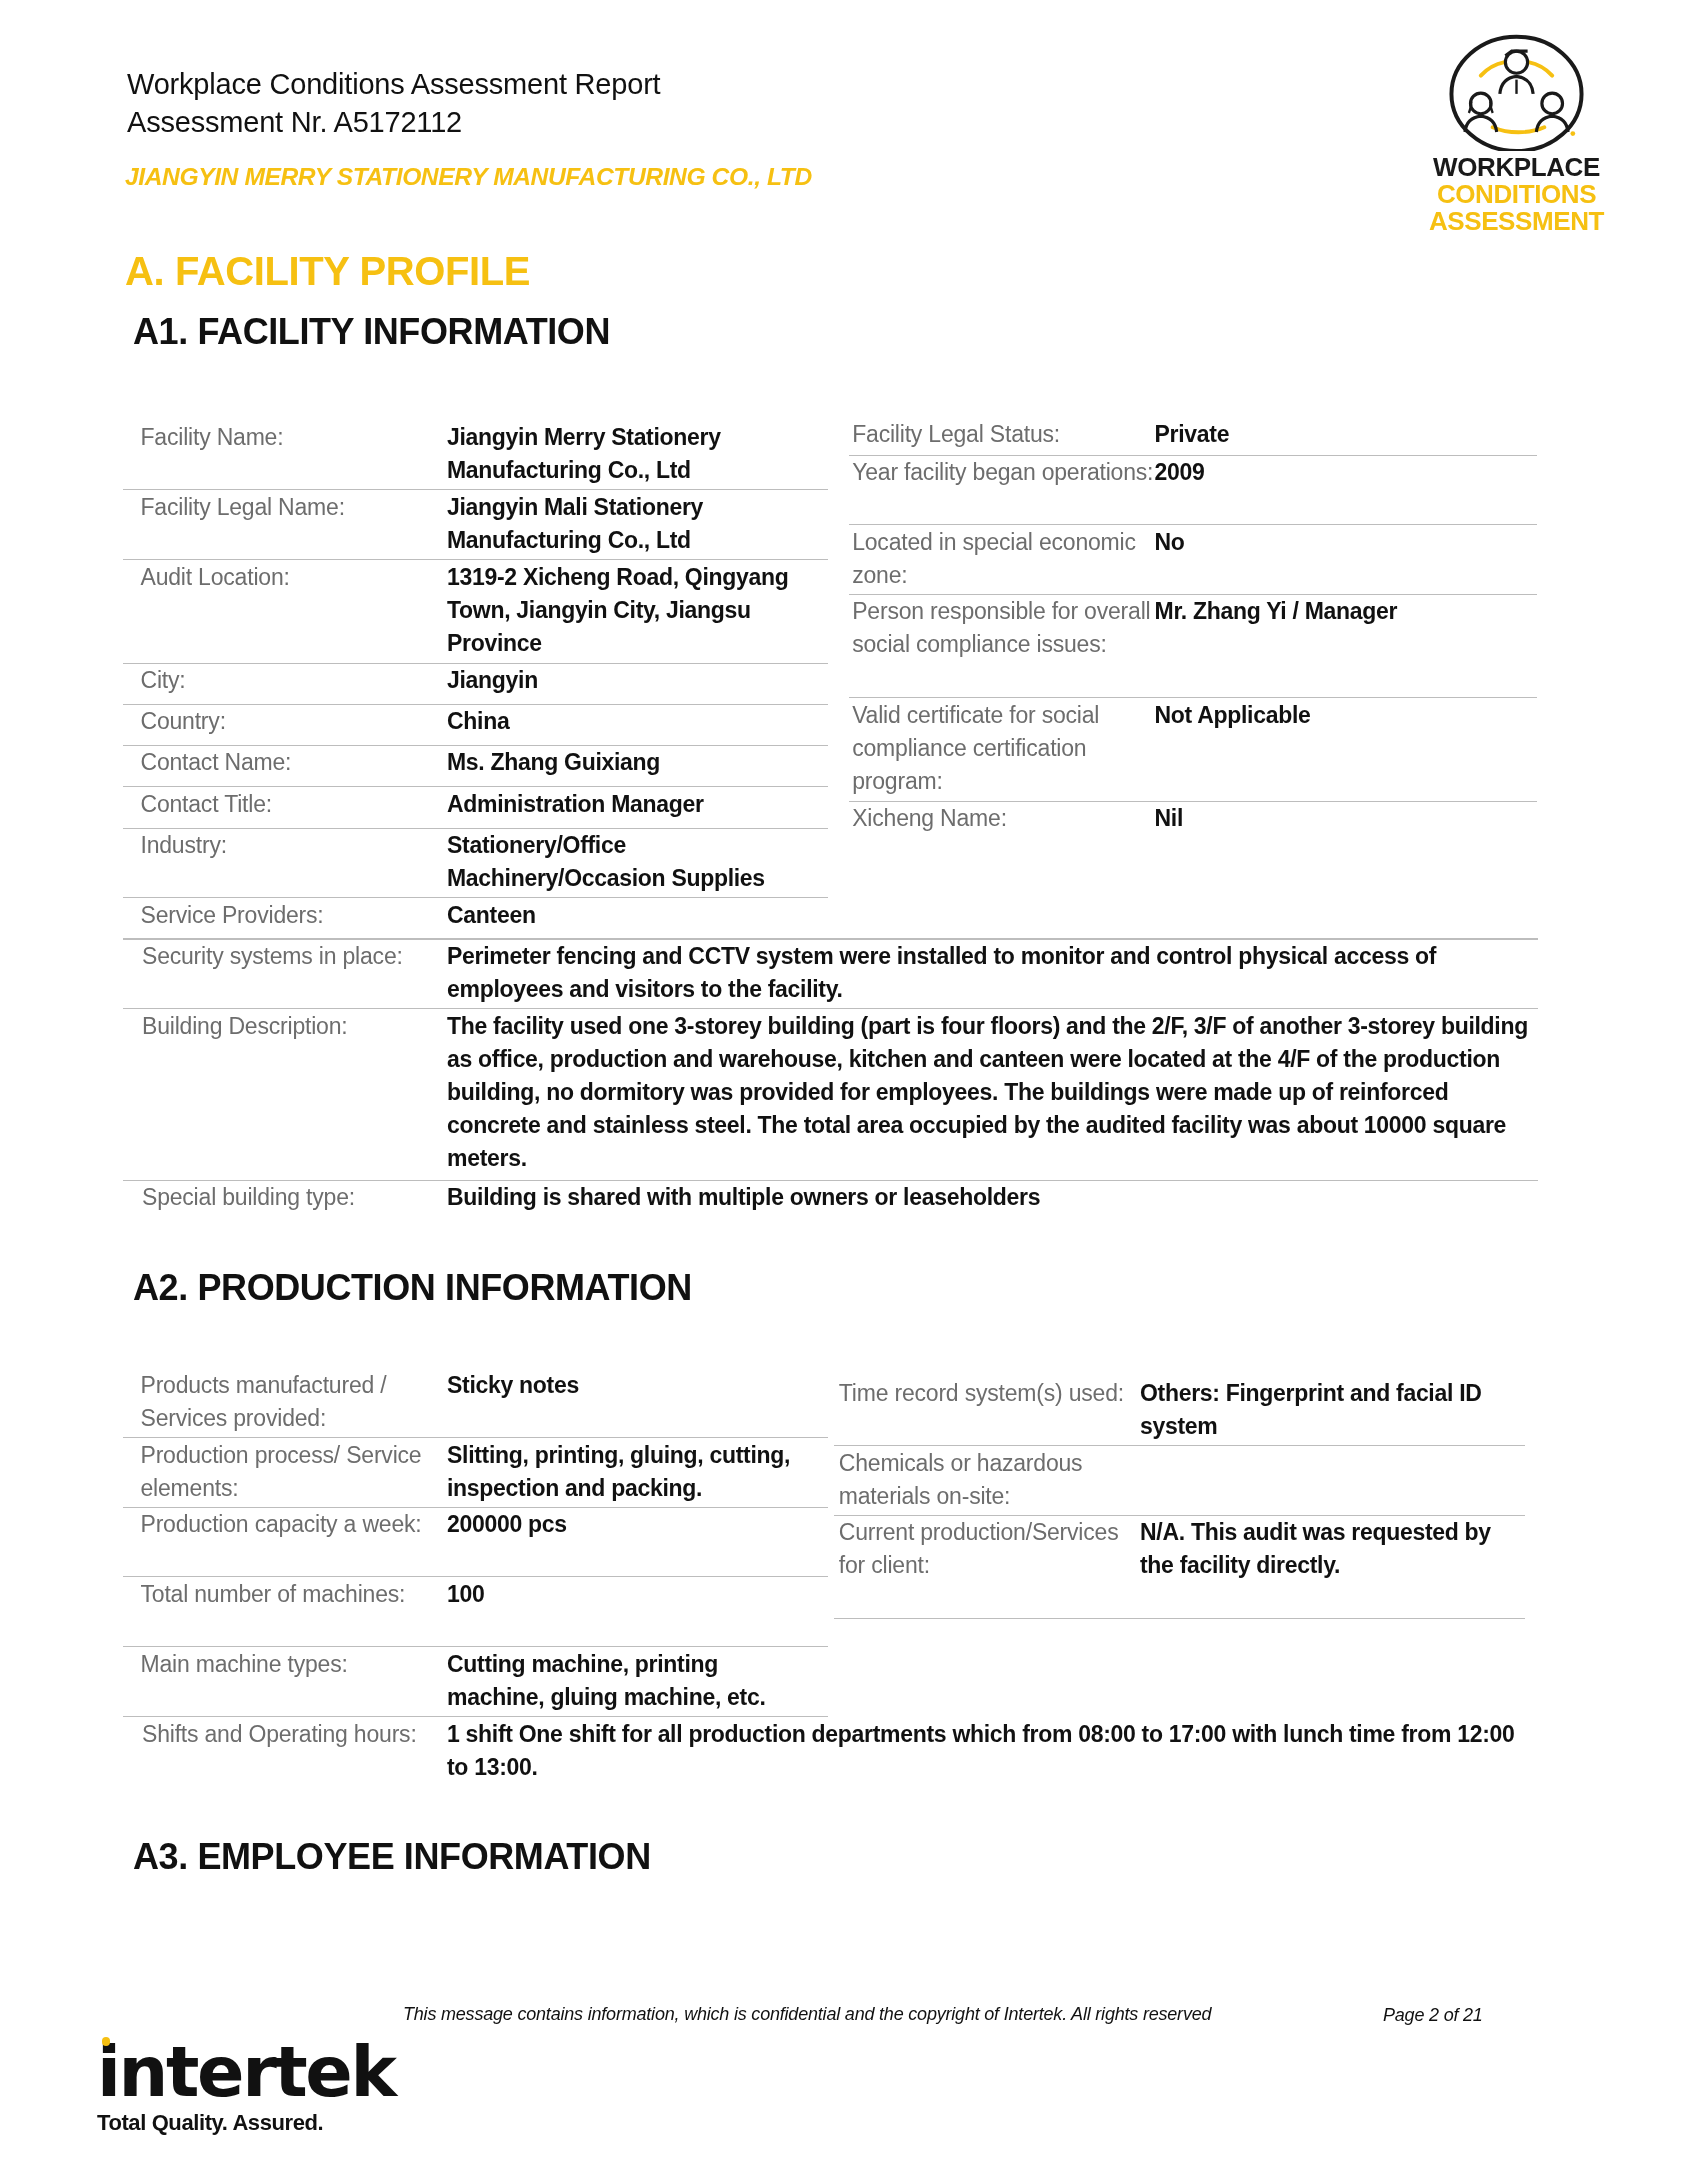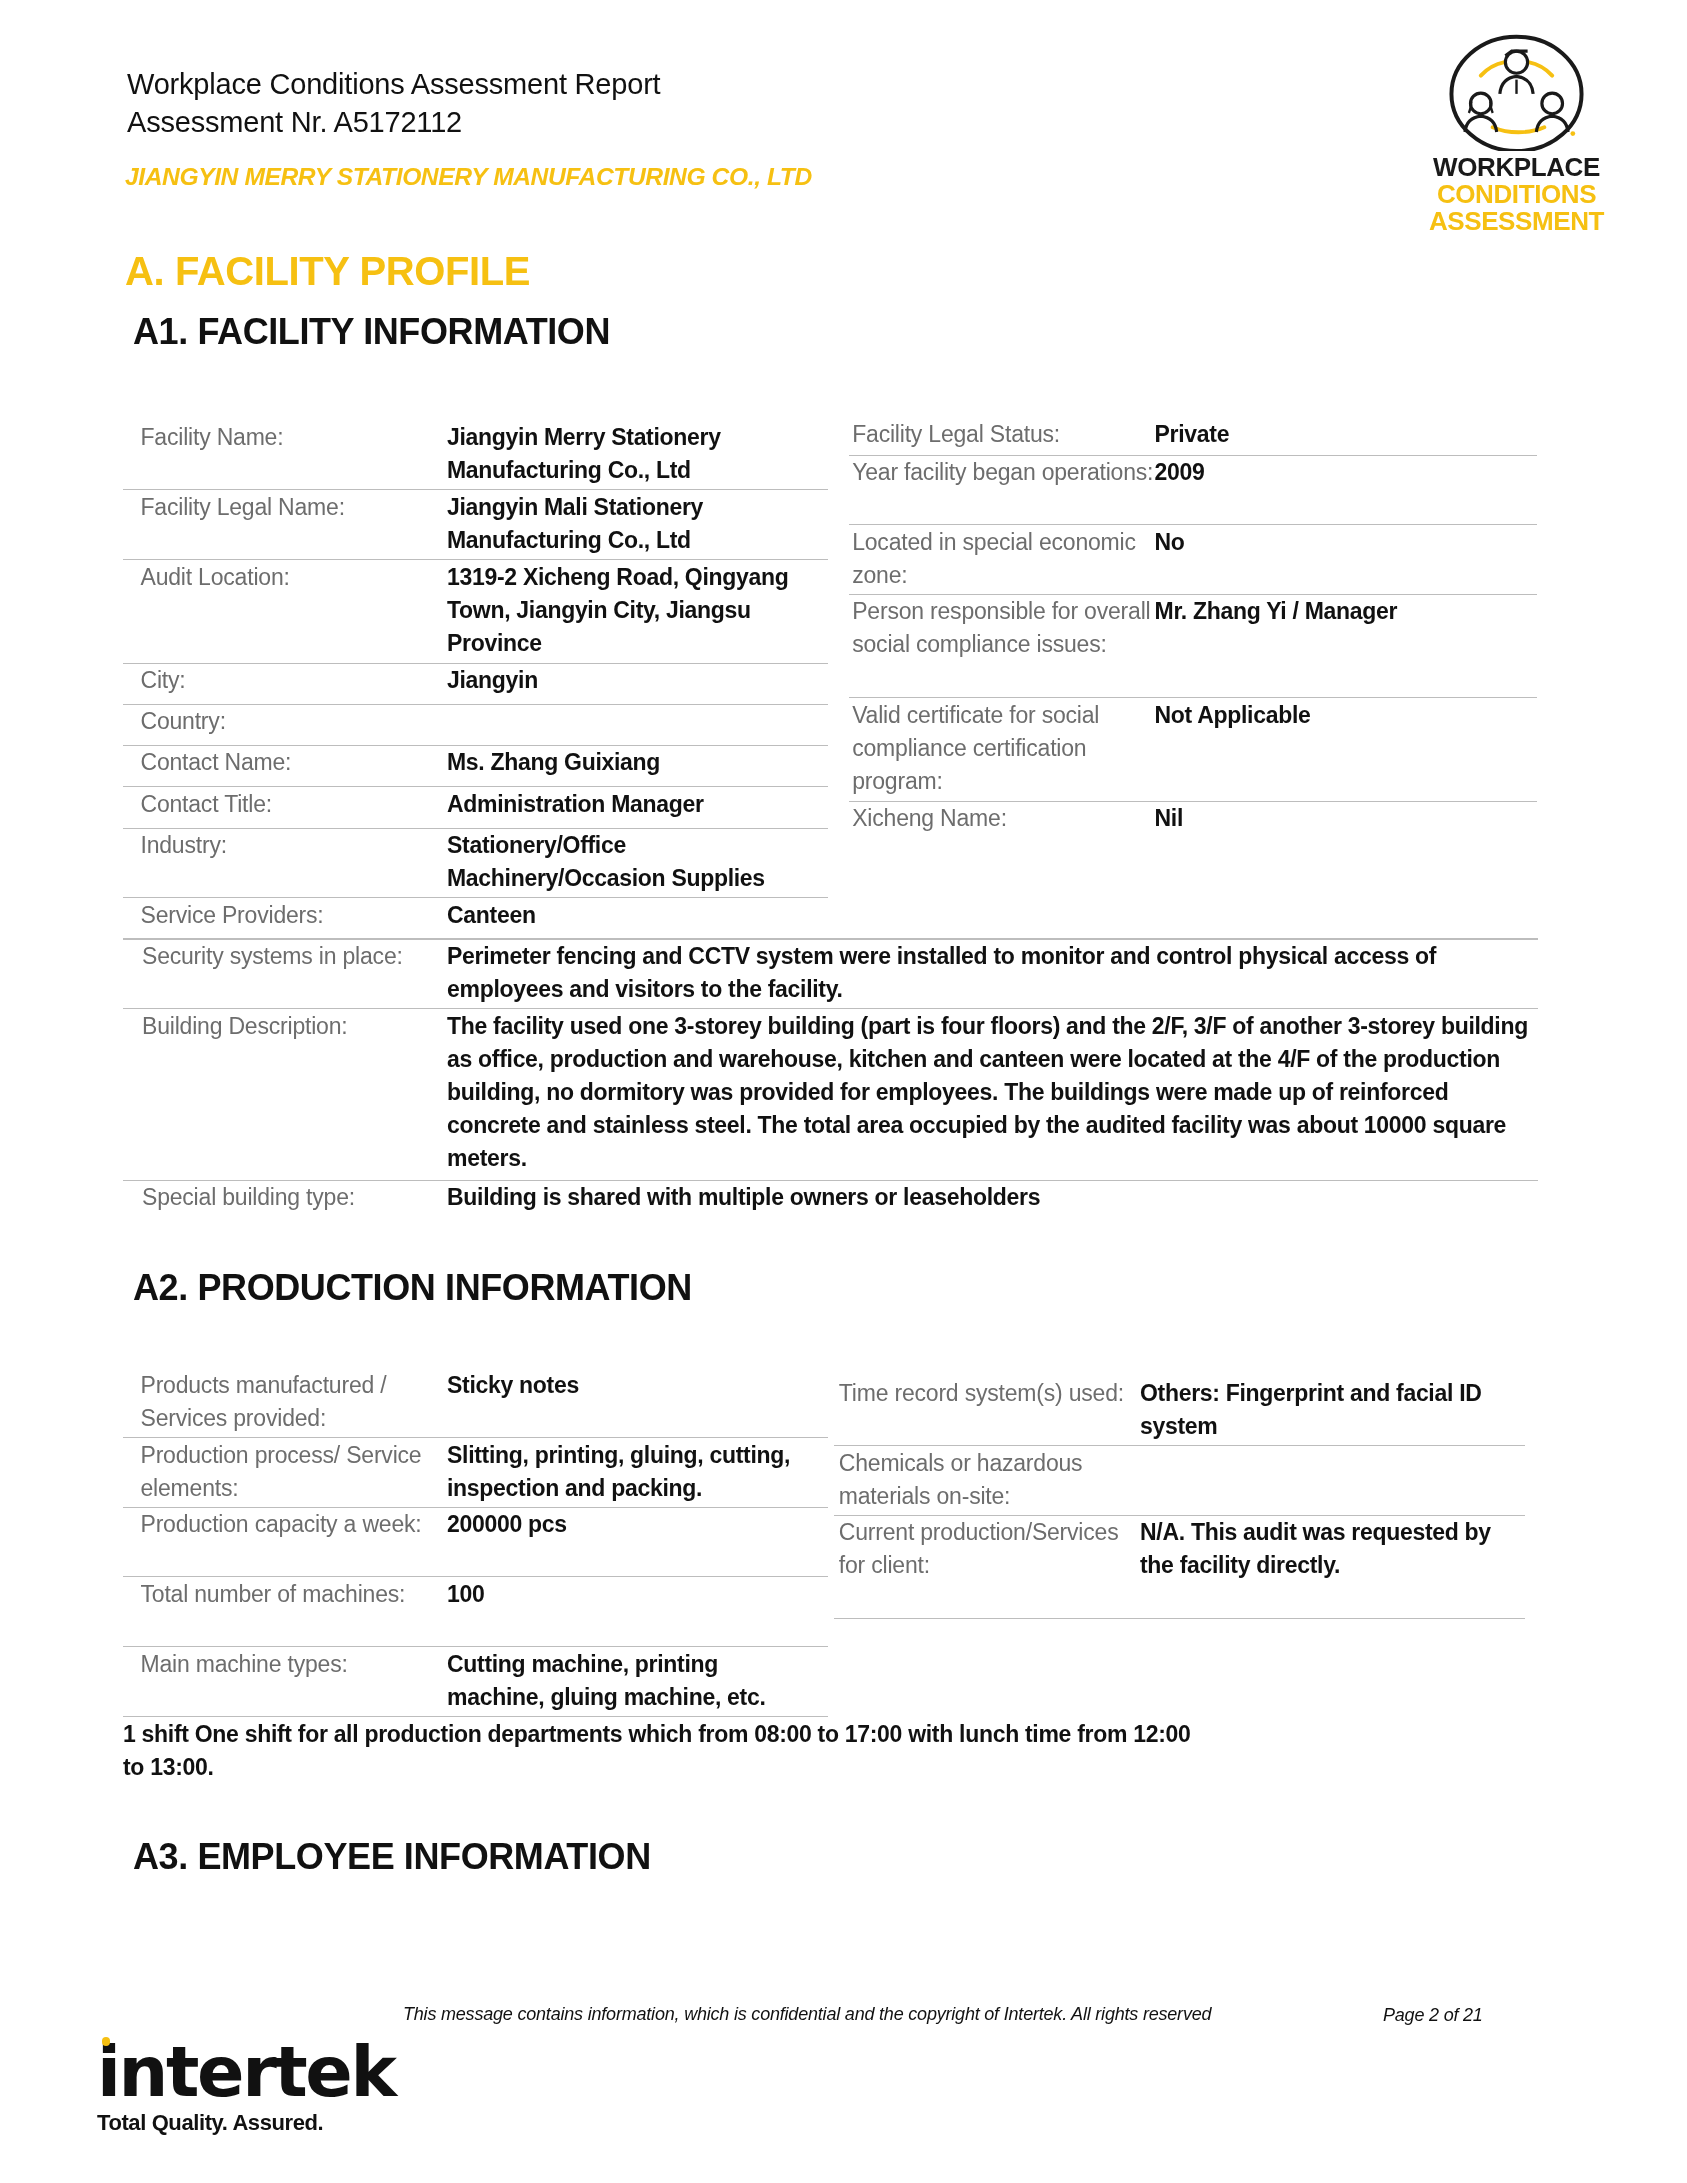--- a/index.html
+++ b/index.html
@@ -72,20 +72,21 @@
     <div class="kv" style="left: 123px; top: 561px; width: 705px; height: 102px;">
       <div class="lbl" style="width: 324px; padding-left: 17.5px; box-sizing: border-box;">Audit Location:</div>
       <div class="val" style="width: 381px; padding-right: 8px; box-sizing: border-box;">1319-2 Xicheng Road, Qingyang Town, Jiangyin City, Jiangsu Province</div>
     </div>
     <div class="kv" style="left: 123px; top: 664px; width: 705px; height: 40px;">
       <div class="lbl" style="width: 324px; padding-left: 17.5px; box-sizing: border-box;">City:</div>
       <div class="val" style="width: 381px; padding-right: 8px; box-sizing: border-box;">Jiangyin</div>
     </div>
     <div class="kv" style="left: 123px; top: 705px; width: 705px; height: 40px;">
       <div class="lbl" style="width: 324px; padding-left: 17.5px; box-sizing: border-box;">Country:</div>
+      <div class="val" style="width: 381px; padding-right: 8px; box-sizing: border-box;">China</div>
     </div>
     <div class="kv" style="left: 123px; top: 746px; width: 705px; height: 40px;">
       <div class="lbl" style="width: 324px; padding-left: 17.5px; box-sizing: border-box;">Contact Name:</div>
       <div class="val" style="width: 381px; padding-right: 8px; box-sizing: border-box;">Ms. Zhang Guixiang</div>
     </div>
     <div class="kv" style="left: 123px; top: 788px; width: 705px; height: 40px;">
       <div class="lbl" style="width: 324px; padding-left: 17.5px; box-sizing: border-box;">Contact Title:</div>
       <div class="val" style="width: 381px; padding-right: 8px; box-sizing: border-box;">Administration Manager</div>
     </div>
     <div class="kv" style="left: 123px; top: 829px; width: 705px; height: 68px;">
@@ -171,20 +172,21 @@
     <div class="kv" style="left: 834px; top: 1447px; width: 691px; height: 68px;">
       <div class="lbl" style="width: 306px; padding-left: 4.8px; box-sizing: border-box;">Chemicals or hazardous materials on-site:</div>
     </div>
     <div class="kv" style="left: 834px; top: 1516px; width: 691px; height: 102px;">
       <div class="lbl" style="width: 306px; padding-left: 4.8px; box-sizing: border-box;">Current production/Services for client:</div>
       <div class="val" style="width: 385px; padding-right: 8px; box-sizing: border-box;">N/A. This audit was requested by the facility directly.</div>
     </div>
   </div>
 <div id="a2-full">
     <div class="kv noline" style="left: 123px; top: 1718px; width: 1415px; height: 68px;">
+      <div class="lbl" style="width: 324px; padding-left: 19px; box-sizing: border-box;">Shifts and Operating hours:</div>
       <div class="val" style="width: 1091px; padding-right: 8px; box-sizing: border-box;">1 shift  One shift for all production departments which from 08:00 to 17:00 with lunch time from 12:00 to 13:00.</div>
     </div>
   </div>
 
 <div class="abs sub-h" style="left:133px; top:1836px;">A3. EMPLOYEE INFORMATION</div>
 
 <div class="abs" style="left:97px; top:1989px;margin-top:48px;">
   <div style="position:relative;">
     <div class="intertek-word">intertek</div>
     <span style="position:absolute; left:4.8px; top:0px; width:8.7px; height:8.7px; border-radius:50%; background:#f6c012;"></span>

